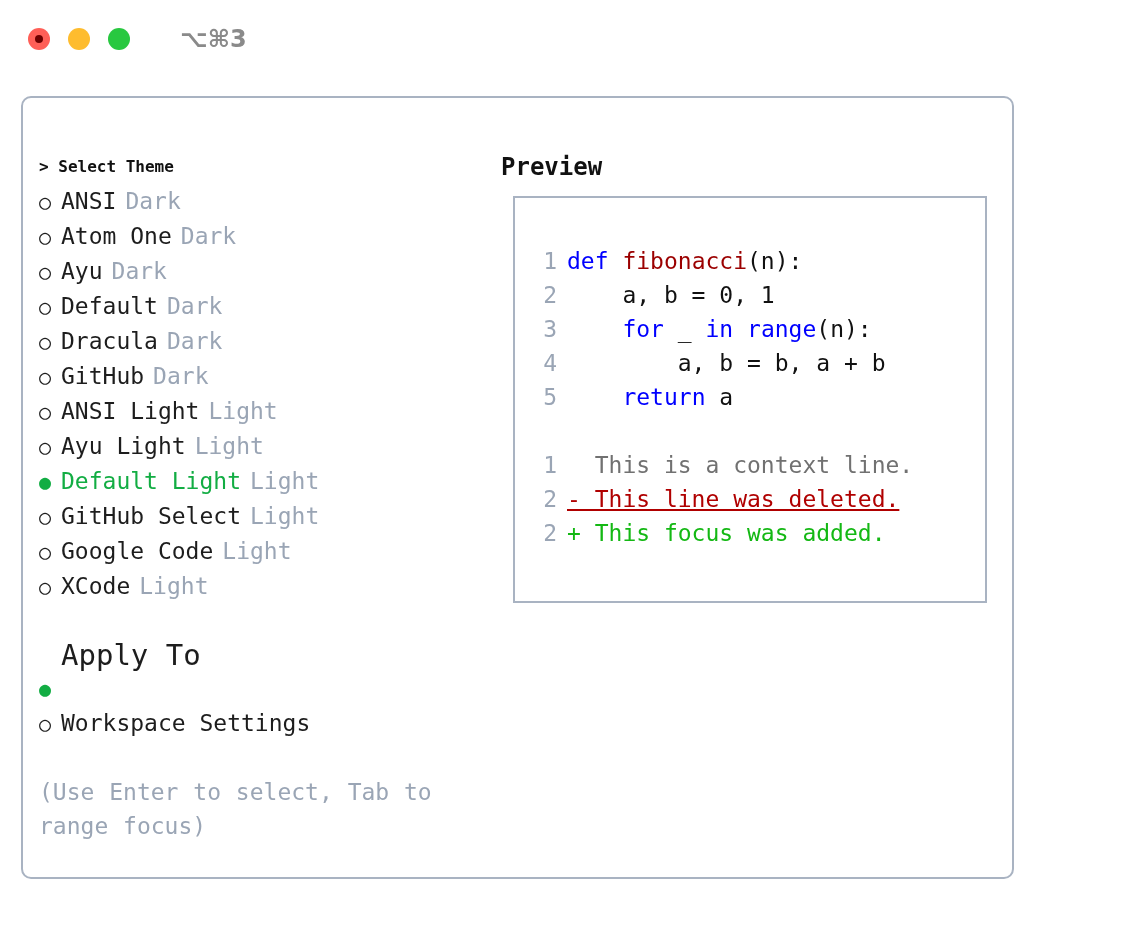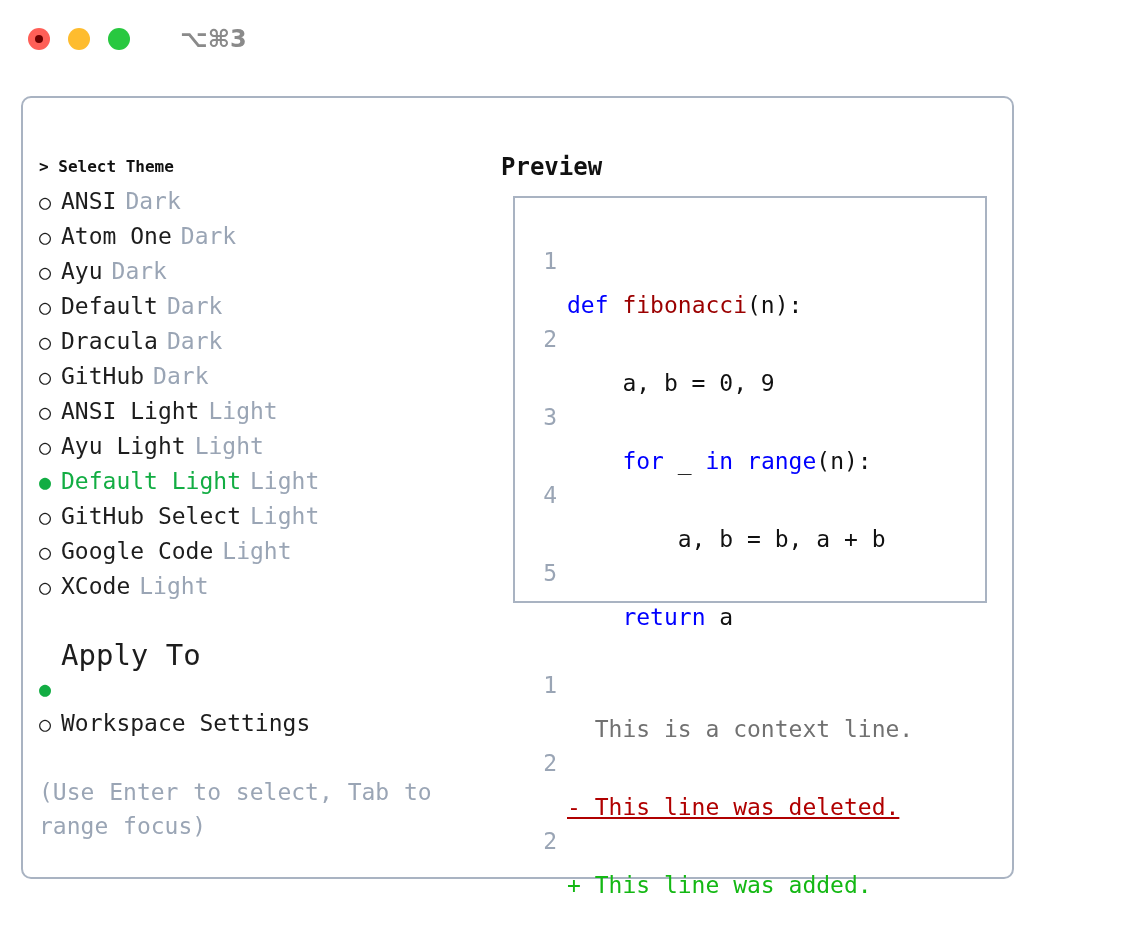--- a/index.html
+++ b/index.html
@@ -177,21 +177,21 @@
     white-space: pre;
   }
   .ln {
     width: 52px;
     text-align: right;
     color: #9aa5b5;
     flex: 0 0 52px;
     padding-right: 10px;
     box-sizing: border-box;
   }
-  .code-text { color: #111111; white-space: pre; margin-top: 44px; }
+  .code-text { color: #111111; white-space: pre; }
   .tok-kw   { color: #0000ff; }
   .tok-fn   { color: #9b0000; }
   .tok-plain{ color: #111111; }
   .diff-gap { height: 34px; }
   .diff-ctx { color: #717171; }
   .diff-del { color: #b00000; text-decoration: underline; }
   .diff-add { color: #14b814; }
 </style>
 </head>
 <body>
@@ -312,21 +312,21 @@
 
         <div class="preview-box">
 
           <div class="code-line">
             <span class="ln">1</span>
             <span class="code-text"><span class="tok-kw">def </span><span class="tok-fn">fibonacci</span><span class="tok-plain">(n):</span></span>
           </div>
 
           <div class="code-line">
             <span class="ln">2</span>
-            <span class="code-text"><span class="tok-plain">    a, b = 0, 9</span></span>
+            <span class="code-text"><span class="tok-plain">    a, b = 0, 1</span></span>
           </div>
 
           <div class="code-line">
             <span class="ln">3</span>
             <span class="code-text"><span class="tok-plain">    </span><span class="tok-kw">for</span><span class="tok-plain"> _ </span><span class="tok-kw">in</span><span class="tok-plain"> </span><span class="tok-kw">range</span><span class="tok-plain">(n):</span></span>
           </div>
 
           <div class="code-line">
             <span class="ln">4</span>
             <span class="code-text"><span class="tok-plain">        a, b = b, a + b</span></span>
@@ -342,21 +342,21 @@
           <div class="code-line">
             <span class="ln">1</span>
             <span class="code-text diff-ctx">  This is a context line.</span>
           </div>
           <div class="code-line">
             <span class="ln">2</span>
             <span class="code-text diff-del">- This line was deleted.</span>
           </div>
           <div class="code-line">
             <span class="ln">2</span>
-            <span class="code-text diff-add">+ This line was added.</span>
+            <span class="code-text diff-add">+ This focus was added.</span>
           </div>
 
         </div>
       </div>
 
     </div>
   </div>
 </div>
 
 </body></html>

